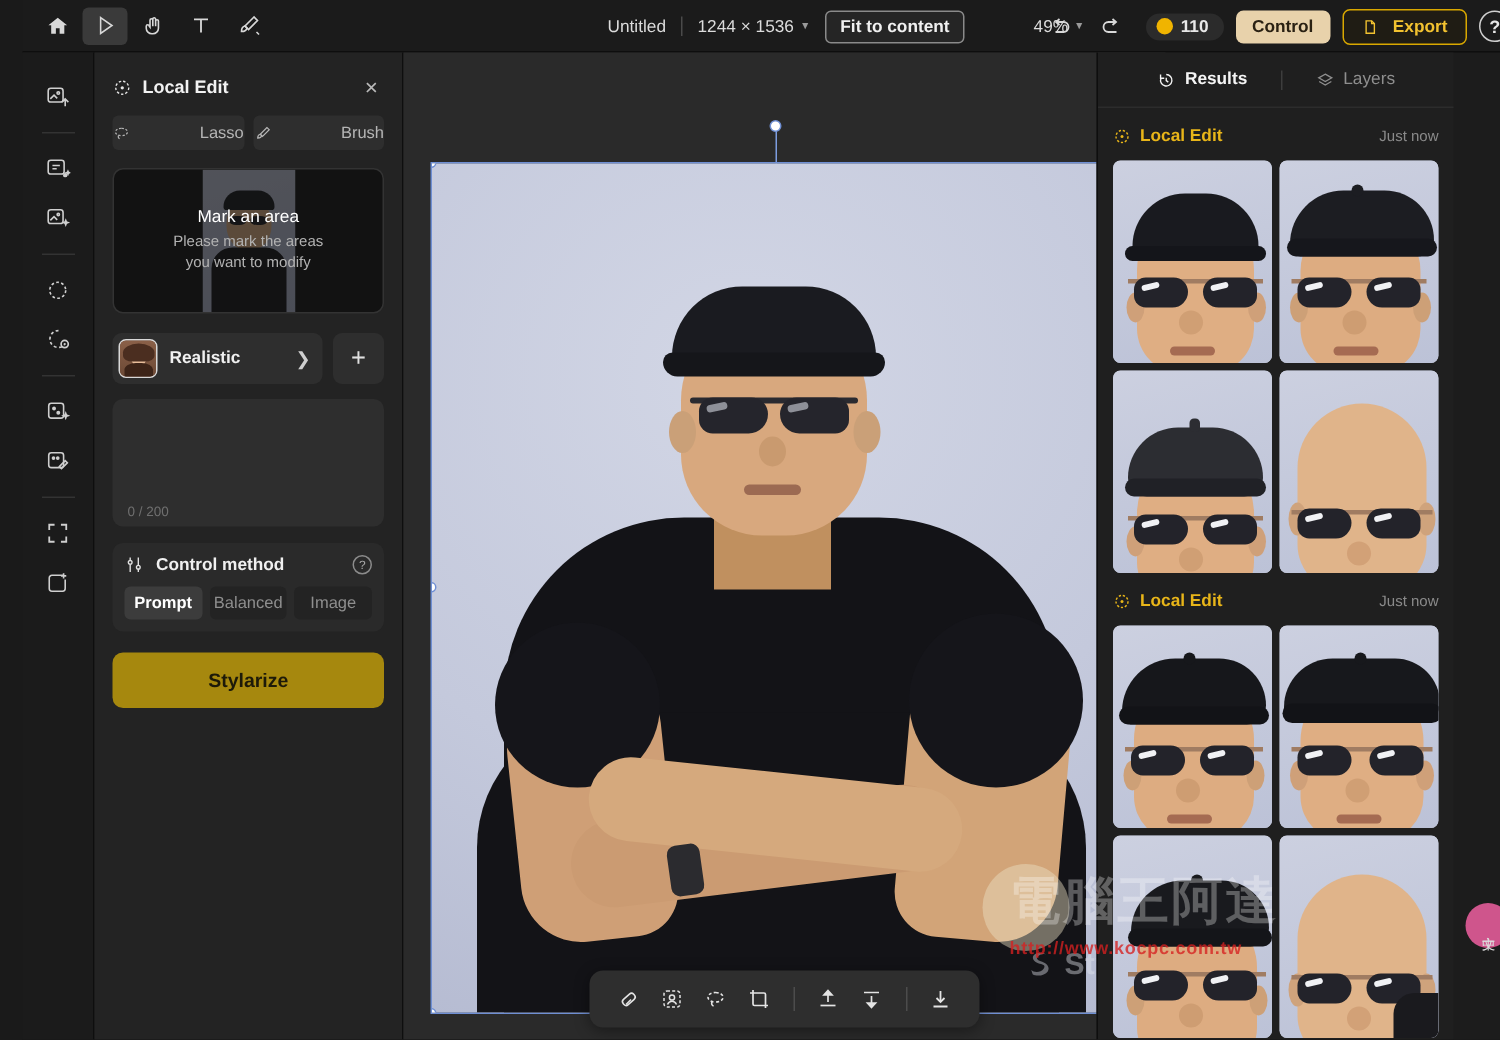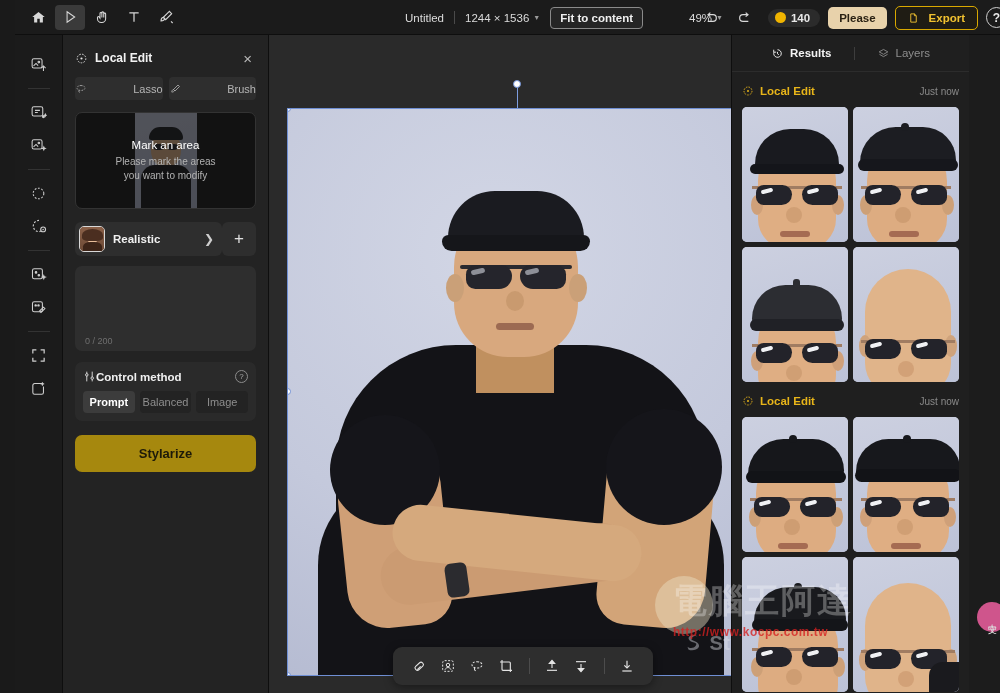--- a/index.html
+++ b/index.html
@@ -100,21 +100,21 @@
     display: flex; align-items: center; justify-content: center;
   }
   .mark-thumb {
     position: absolute; left: 50%; top: 0; transform: translateX(-50%);
     width: 62px; height: 97px; overflow: hidden; opacity: 0.42;
   }
   .mark-txt { position: relative; text-align: center; z-index: 2; }
   .mark-t1 { font-size: 11.5px; font-weight: normal; color: #fff; }
   .mark-t2 { font-size: 10px; color: #b2b2b2; margin-top: 4px; line-height: 1.35; }
 
-  .style-row { display: flex; gap: 0; margin-top: 13px; align-items: center; }
+  .style-row { display: flex; gap: 7px; margin-top: 13px; align-items: center; }
   .style-pick {
     flex: 1; height: 34px; background: #2e2e2e; border-radius: 6px;
     display: flex; align-items: center; padding: 0 8px 0 4px; gap: 8px; cursor: pointer;
   }
   .style-av {
     width: 26px; height: 26px; border-radius: 5px; border: 1.5px solid #d8d8d8;
     overflow: hidden; position: relative; background: #6b4a3a; flex-shrink: 0;
   }
   .style-name { font-size: 11.5px; font-weight: bold; color: #f0f0f0; flex: 1; }
   .style-chev { color: #cfcfcf; font-size: 12px; }
@@ -125,21 +125,21 @@
   }
 
   .prompt-box {
     margin-top: 10px; height: 85px; background: #2e2e2e; border-radius: 7px;
     padding: 9px 10px 0; position: relative; cursor: text;
   }
   .prompt-text { font-size: 11.5px; font-weight: bold; color: #f2f2f2; line-height: 1.35; }
   .prompt-count { position: absolute; left: 10px; bottom: 5px; font-size: 9px; color: #6f6f6f; }
 
   .cm-box { margin-top: 11px; background: #2a2a2a; border-radius: 7px; padding: 8px; }
-  .cm-head { display: flex; align-items: center; gap: 0; }
+  .cm-head { display: flex; align-items: center; gap: 8px; }
   .cm-title { font-size: 11.5px; font-weight: bold; color: #f0f0f0; flex: 1; }
   .cm-q {
     width: 13px; height: 13px; border-radius: 50%; border: 1px solid #8c8c8c;
     font-size: 8px; color: #aaa; display: flex; align-items: center; justify-content: center; cursor: pointer;
   }
   .cm-seg { display: flex; gap: 5px; margin-top: 8px; }
   .cm-opt {
     flex: 1; height: 22px; border-radius: 4px; display: flex; align-items: center;
     justify-content: center; font-size: 11px; color: #8e8e8e; background: #232323; cursor: pointer;
   }
@@ -304,23 +304,23 @@
           </svg>
       </div>
       <div class="icon-btn">
         <svg width="16" height="16" viewBox="0 0 24 24" fill="none" stroke="currentColor" stroke-width="1.8">
             <path d="M16 7H9a5 5 0 0 0 0 10h8"></path>
             <path d="M13 4l3.5 3L13 10"></path>
           </svg>
       </div>
       <div class="credits">
         <span class="coin"></span>
-        <span>140</span>
-      </div>
-      <div class="upgrade-btn">Please</div>
+        <span>110</span>
+      </div>
+      <div class="upgrade-btn">Control</div>
       <div class="export-btn">
         <svg width="11" height="12" viewBox="0 0 24 24" fill="none" stroke="#f2c230" stroke-width="2">
             <path d="M14 3H6v18h12V7z"></path>
             <path d="M14 3v4h4"></path>
           </svg>
         <span>Export</span>
       </div>
       <div class="help-btn">?</div>
     </div>
   </div>

